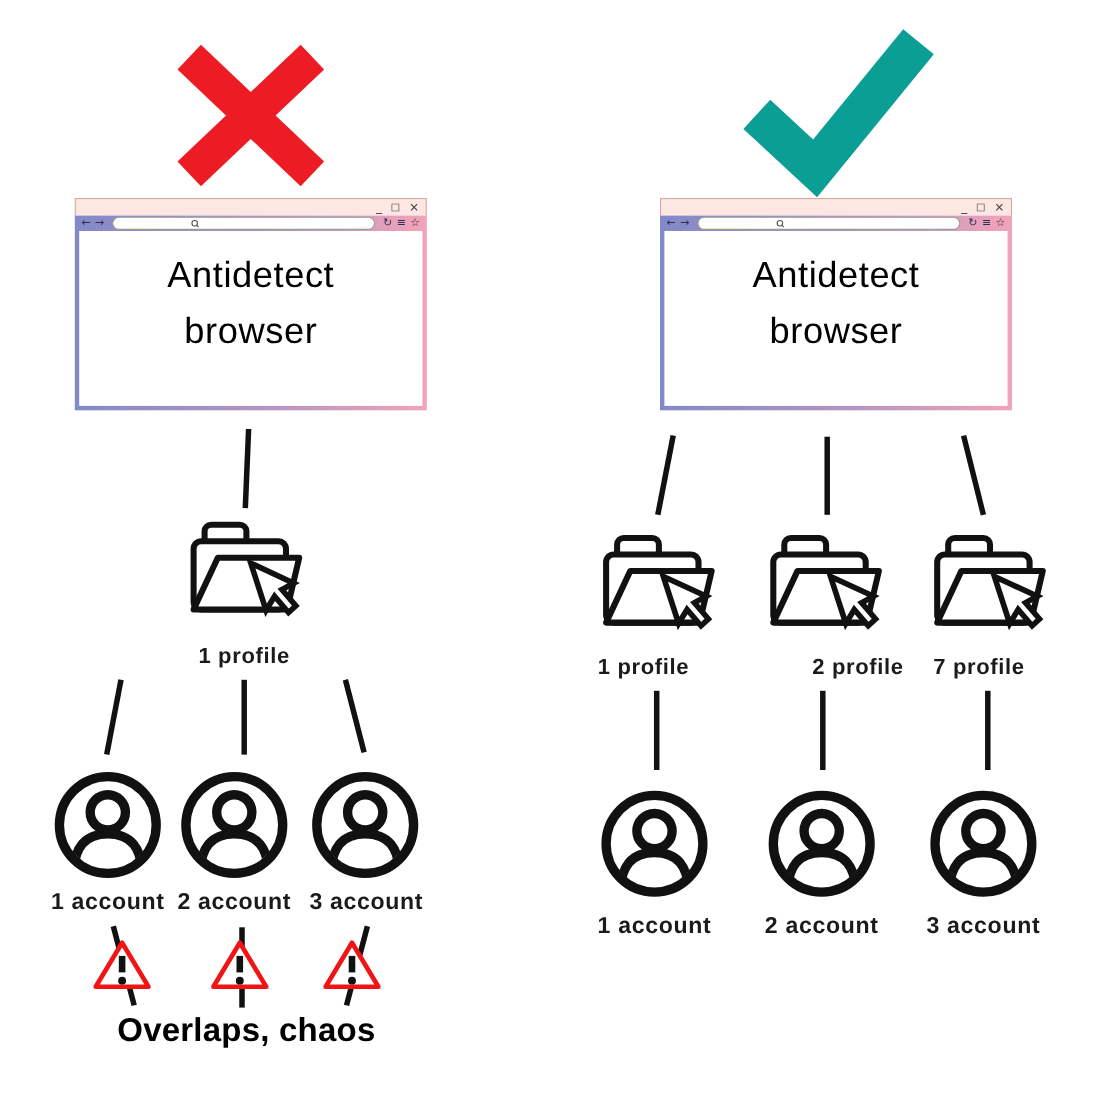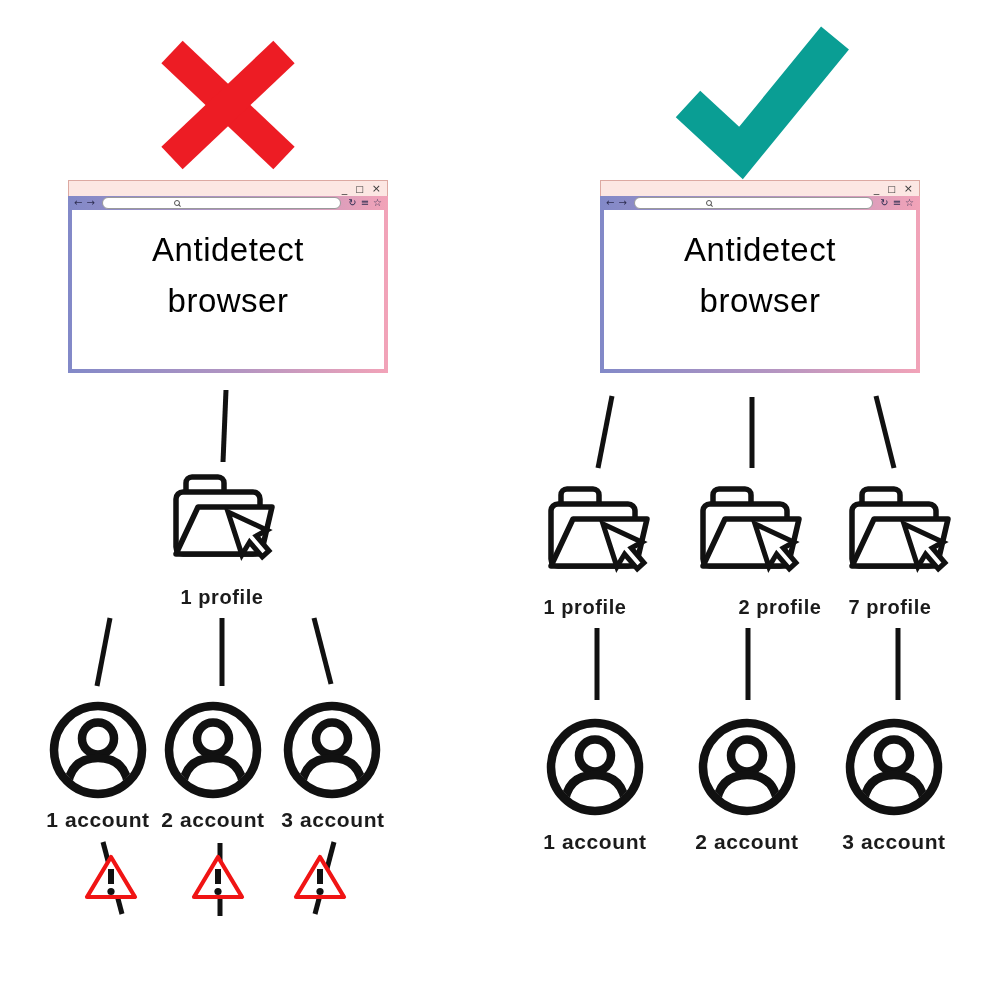--- a/index.html
+++ b/index.html
@@ -155,20 +155,21 @@
       </div>
     </div>
   </div>
 
   <div class="lbl" style="left:222px;top:586px;">1 profile</div>
 
   <div class="lbl acc" style="left:98px;top:808px;">1 account</div>
   <div class="lbl acc" style="left:213px;top:808px;">2 account</div>
   <div class="lbl acc" style="left:333px;top:808px;">3 account</div>
 
+  <div class="caption" style="left:224px;top:920px;">Overlaps, chaos</div>
 
   <div class="lbl" style="left:585px;top:596px;">1 profile</div>
   <div class="lbl" style="left:780px;top:596px;">2 profile</div>
   <div class="lbl" style="left:890px;top:596px;">7 profile</div>
 
   <div class="lbl acc" style="left:595px;top:830px;">1 account</div>
   <div class="lbl acc" style="left:747px;top:830px;">2 account</div>
   <div class="lbl acc" style="left:894px;top:830px;">3 account</div>
 
 </div>

